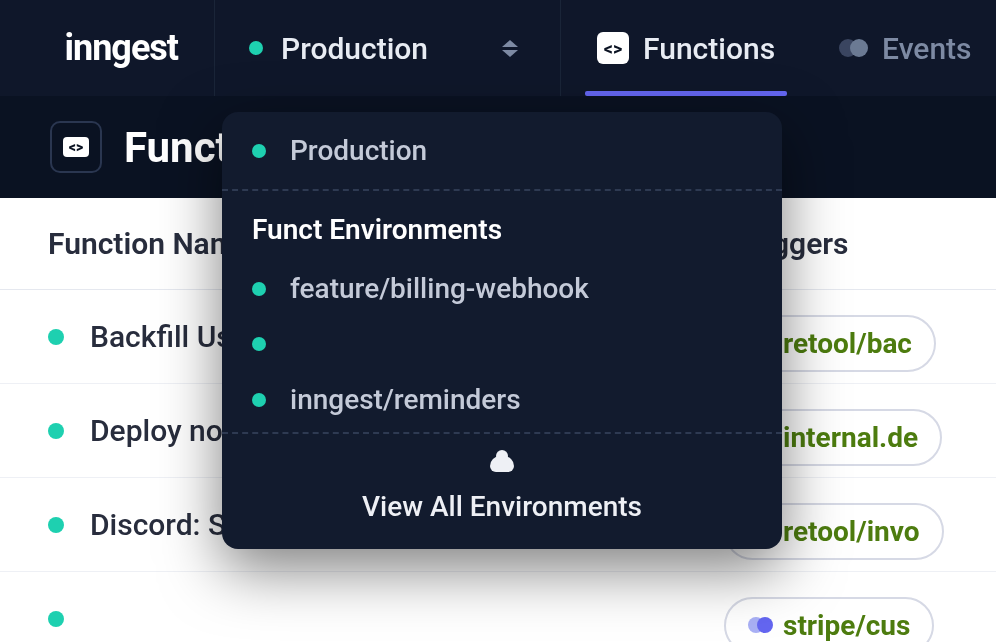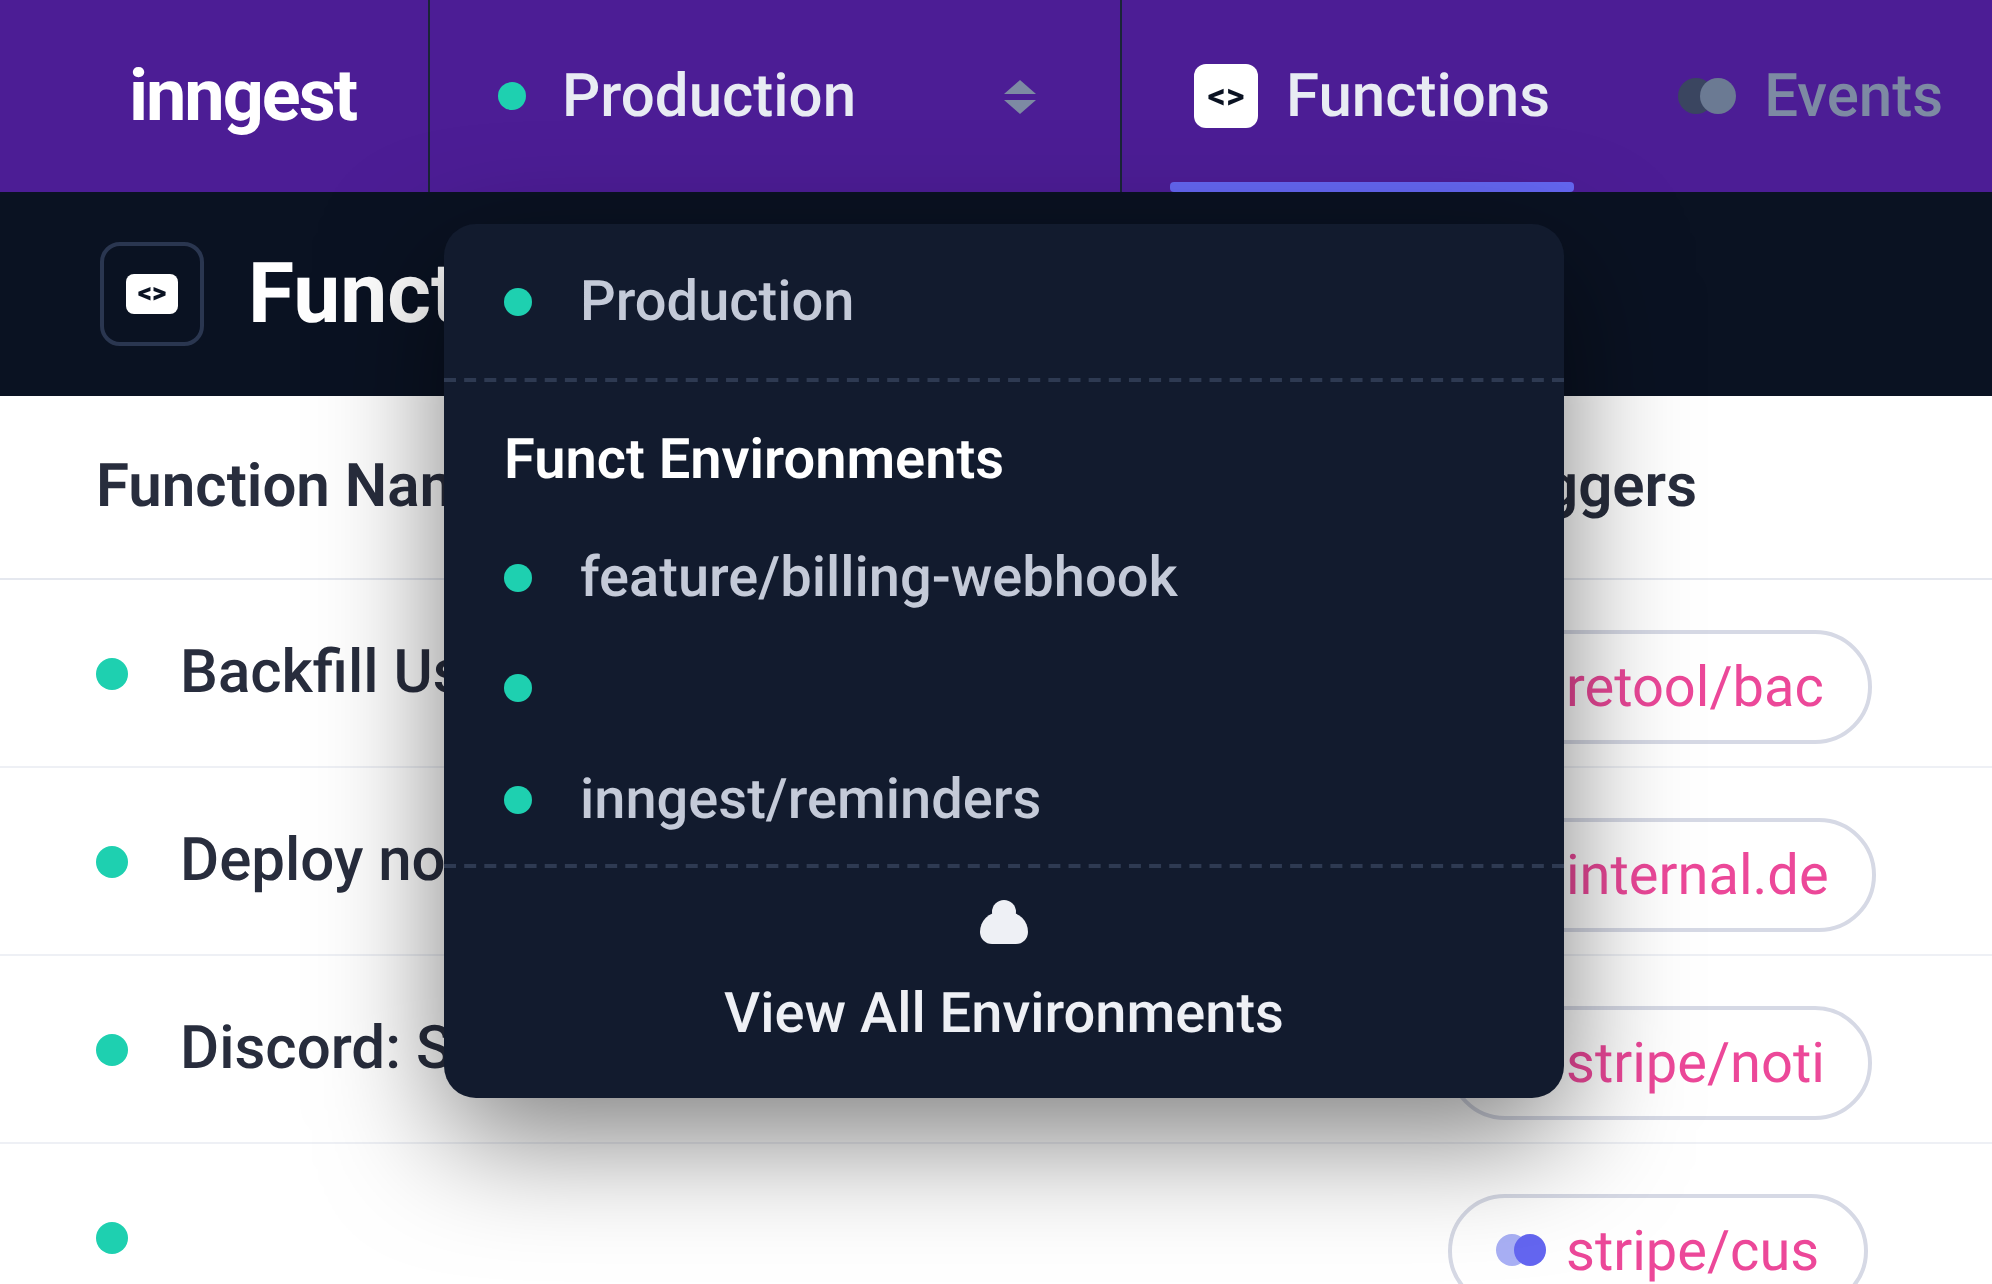--- a/index.html
+++ b/index.html
@@ -9,21 +9,21 @@
     }
     body {
       font-family: -apple-system, BlinkMacSystemFont, 'Segoe UI', Roboto, Helvetica, Arial, sans-serif;
       background: #ffffff;
       width: 996px;
       height: 642px;
       overflow: hidden;
       position: relative;
     }
     .topnav {
-      background: #4c1d95;
+      background: #0f172a;
       height: 96px;
       display: flex;
       align-items: center;
       position: relative;
     }
     .logo {
       color: #ffffff;
       font-size: 36px;
       font-weight: 700;
       letter-spacing: -1px;
@@ -222,22 +222,22 @@
       font-weight: 500;
     }
     .trigger-pill {
       display: flex;
       align-items: center;
       gap: 10px;
       border: 2px solid #d6d9e5;
       border-radius: 999px;
       padding: 10px 22px;
       font-size: 28px;
-      font-weight: 400;
-      color: #ec4899;
+      font-weight: 700;
+      color: #4d7c0f;
       white-space: nowrap;
       margin-top: 13px;
     }
     .trigger-icon {
       display: inline-flex;
     }
     .trigger-icon .t1, .trigger-icon .t2 {
       width: 16px;
       height: 16px;
       border-radius: 50%;
@@ -402,21 +402,21 @@
     <div class="row-name-cell">
       <span class="row-dot"></span>
       <span class="row-name">Discord: St</span>
     </div>
     <div class="triggers-col">
       <div class="trigger-pill">
         <span class="trigger-icon">
             <span class="t1"></span>
             <span class="t2"></span>
           </span>
-        <span>stripe/noti</span>
+        <span>retool/invo</span>
       </div>
     </div>
   </div>
 
   <div class="table-row">
     <div class="row-name-cell">
       <span class="row-dot"></span>
     </div>
     <div class="triggers-col">
       <div class="trigger-pill">

